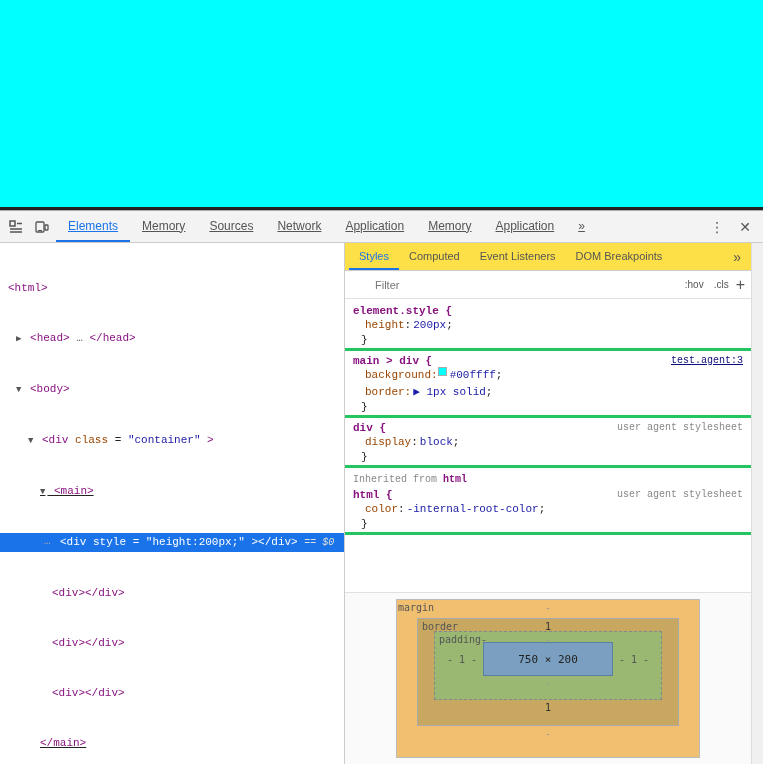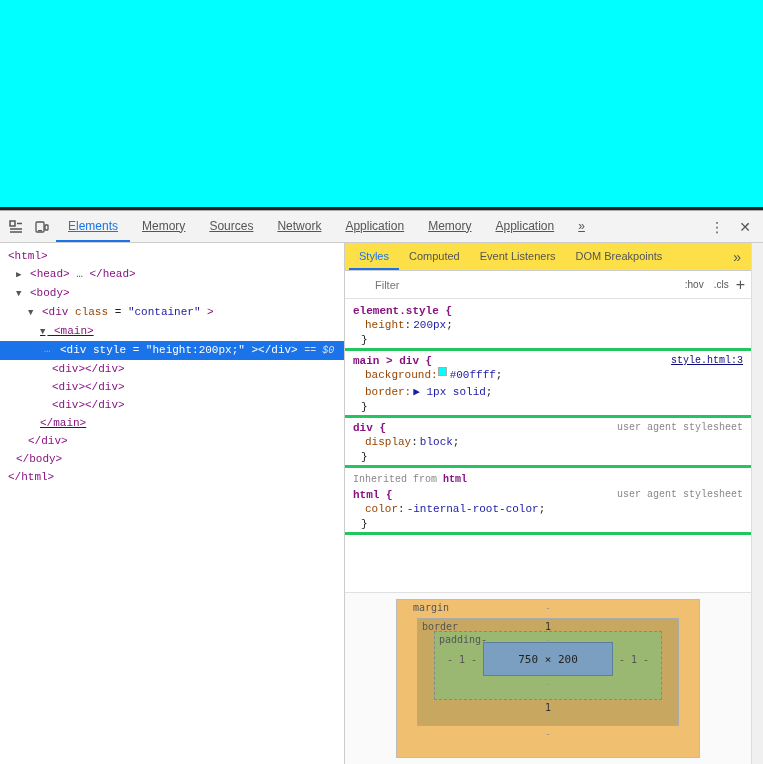--- a/index.html
+++ b/index.html
@@ -93,20 +93,21 @@
       font-family: 'Consolas', 'Courier New', monospace;
       font-size: 11px;
       color: #222;
     }
 
     .dom-line {
       padding: 1px 4px 1px 8px;
       line-height: 16px;
       white-space: nowrap;
       cursor: default;
+      margin-top: 32px;
     }
     .dom-line.selected {
       background: #1a73e8;
       color: #fff;
     }
     .dom-line.selected .tag { color: #fff; }
     .dom-line.selected .attr-name { color: #fff; }
     .dom-line.selected .attr-value { color: #fff; }
 
     .indent-1 { padding-left: 16px; }
@@ -434,21 +435,21 @@
             <span class="prop-colon">:</span>
             <span class="prop-value">200px</span>
             <span class="prop-semi">;</span>
           </div>
           <div class="rule-closing">}</div>
         </div>
 
         <div class="style-rule">
           <div>
             <span class="rule-selector">main &gt; div {</span>
-            <span class="rule-source"><a>style.html:3</a></span>
+            <span class="rule-source"><a>test.agent:3</a></span>
           </div>
           <div class="rule-prop-line">
             <span class="prop-name">background:</span>
             <span class="prop-value color-val">
               <span class="color-swatch" style="background:#00ffff;"></span>
               <span>#00ffff</span>
             </span>
             <span class="prop-semi">;</span>
           </div>
           <div class="rule-prop-line">
@@ -490,21 +491,21 @@
           </div>
           <div class="rule-closing">}</div>
         </div>
 
       </div>
 
       <div id="box-model">
         <div class="box-model-container">
 
           <div style="position:relative; background:#f0c070; border:1px solid #bbb; padding:18px 20px; font-family:Consolas,monospace; font-size:10px;">
-            <span style="position:absolute;top:2px;left:16px;color:#555;">margin</span>
+            <span style="position:absolute;top:2px;left:1px;color:#555;">margin</span>
             <span style="position:absolute;top:2px;right:50%;transform:translateX(50%);color:#999;">-</span>
 
             <div style="position:relative; background:#c8a860; border:1px solid #aaa; padding:12px 16px;">
               <span style="position:absolute;top:2px;left:4px;color:#555;">border</span>
               <span style="position:absolute;top:2px;right:50%;transform:translateX(50%);color:#333;">1</span>
 
               <div style="position:relative; background:#9ab872; border:1px dashed #888; padding:10px 12px;">
                 <span style="position:absolute;top:2px;left:4px;color:#555;">padding-</span>
                 <span style="position:absolute;top:2px;right:50%;transform:translateX(50%);color:#999;">-</span>
 

